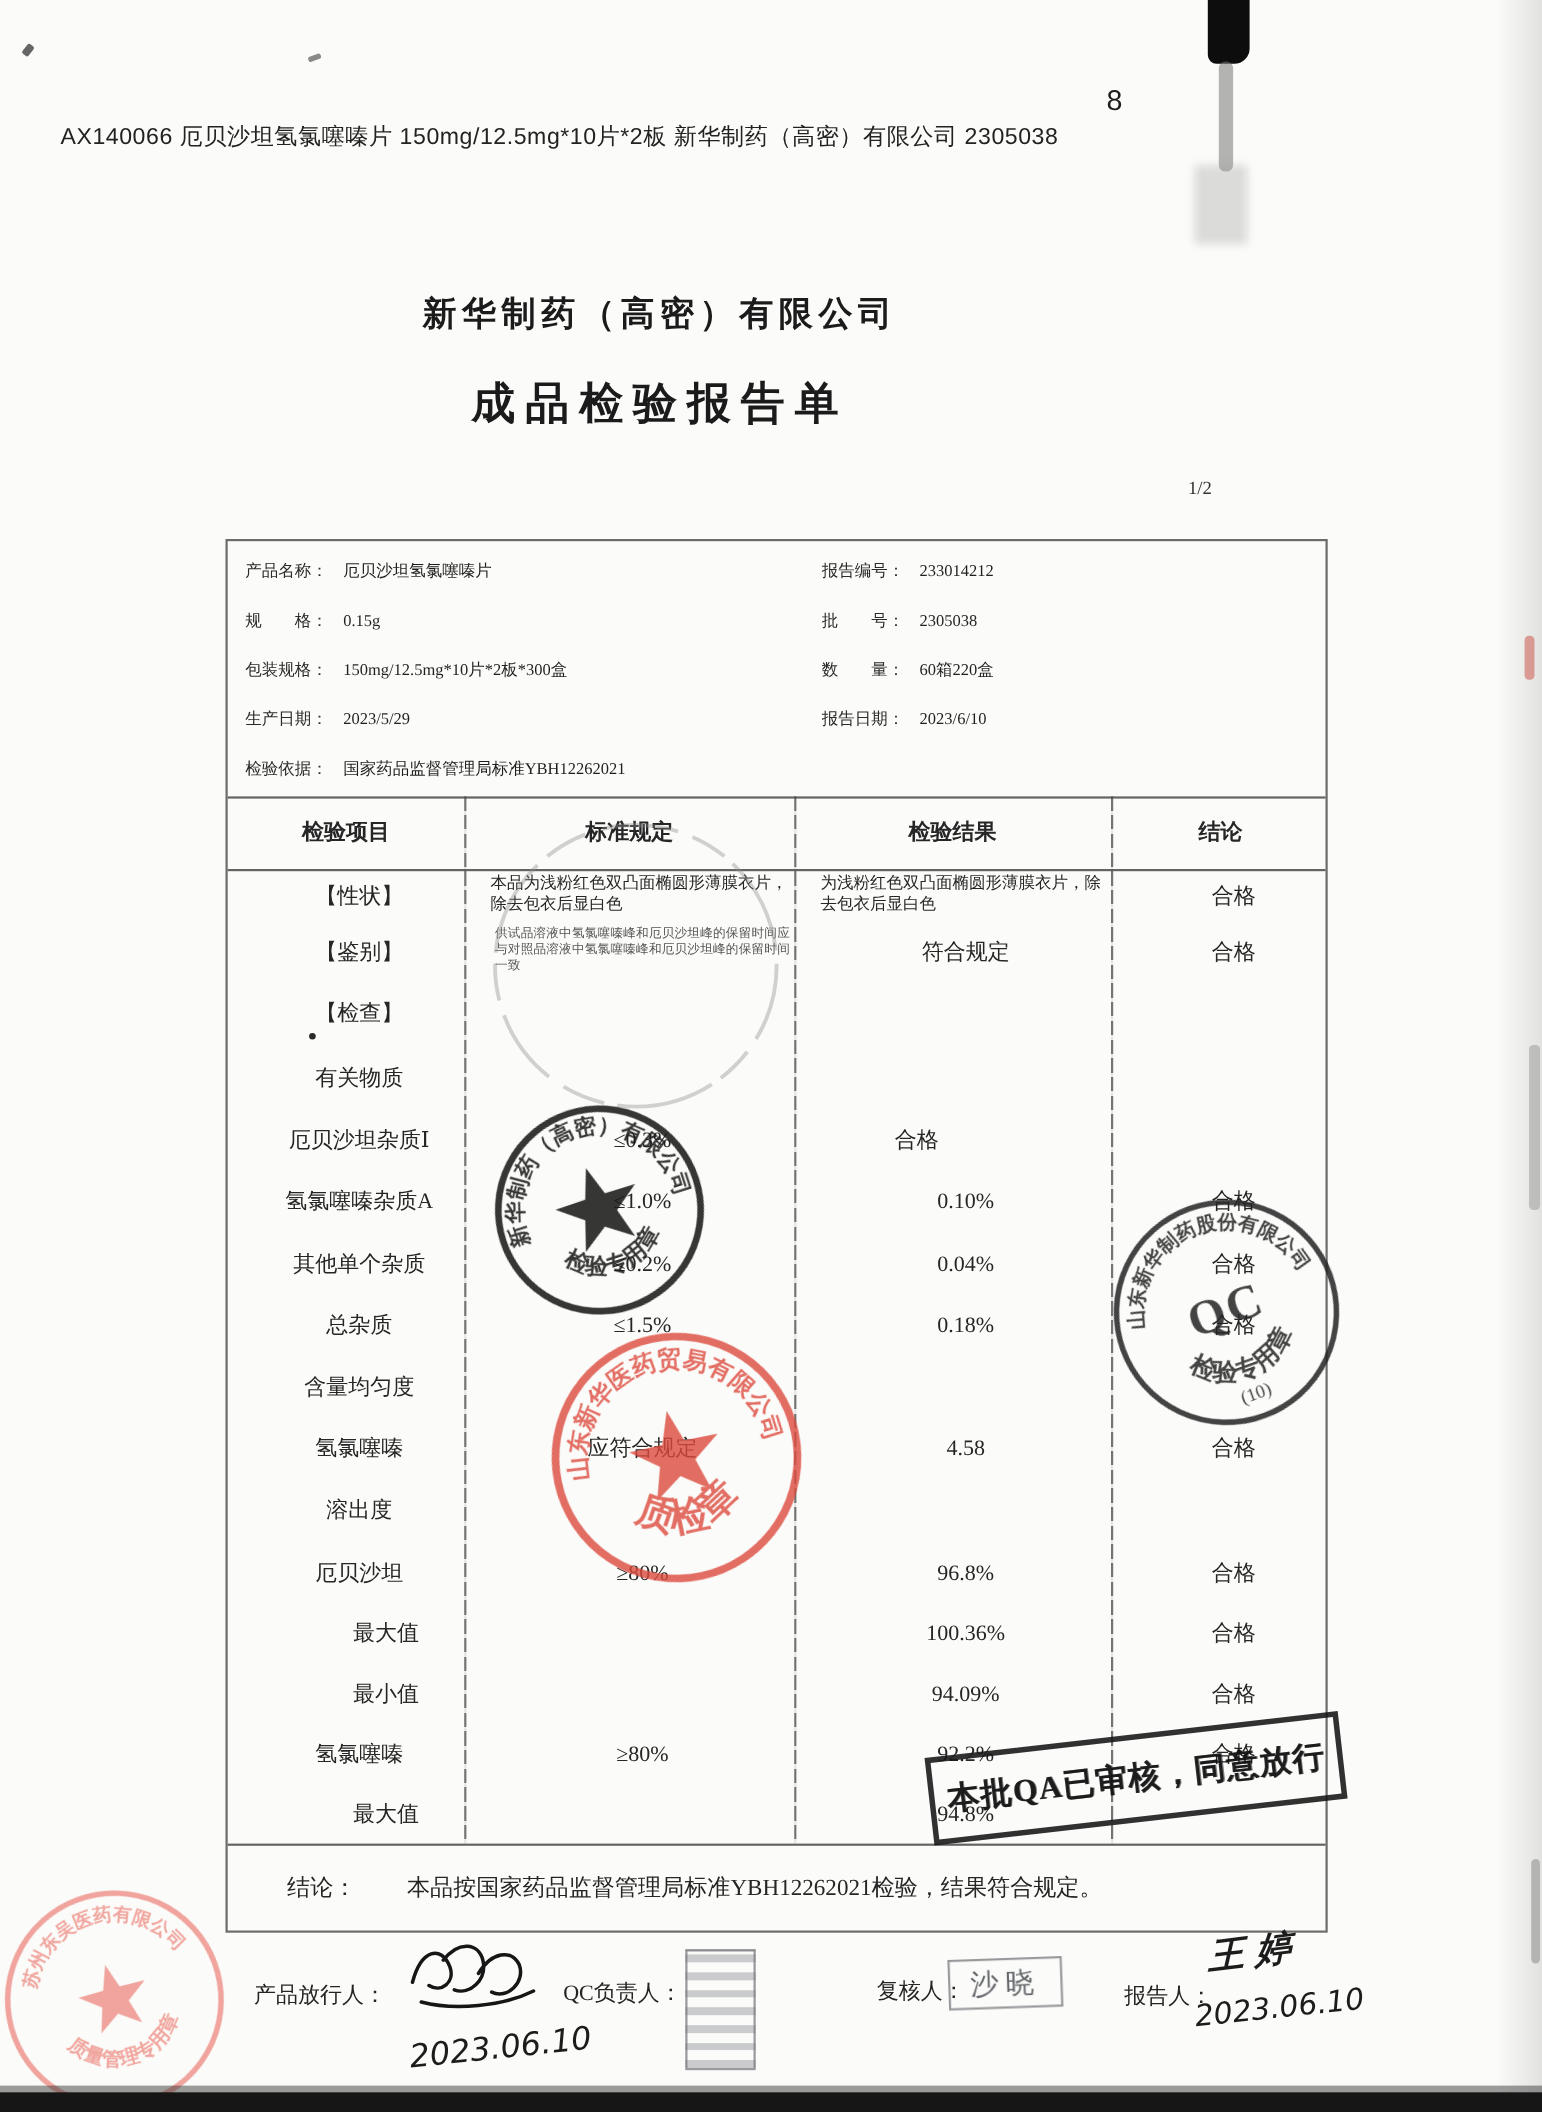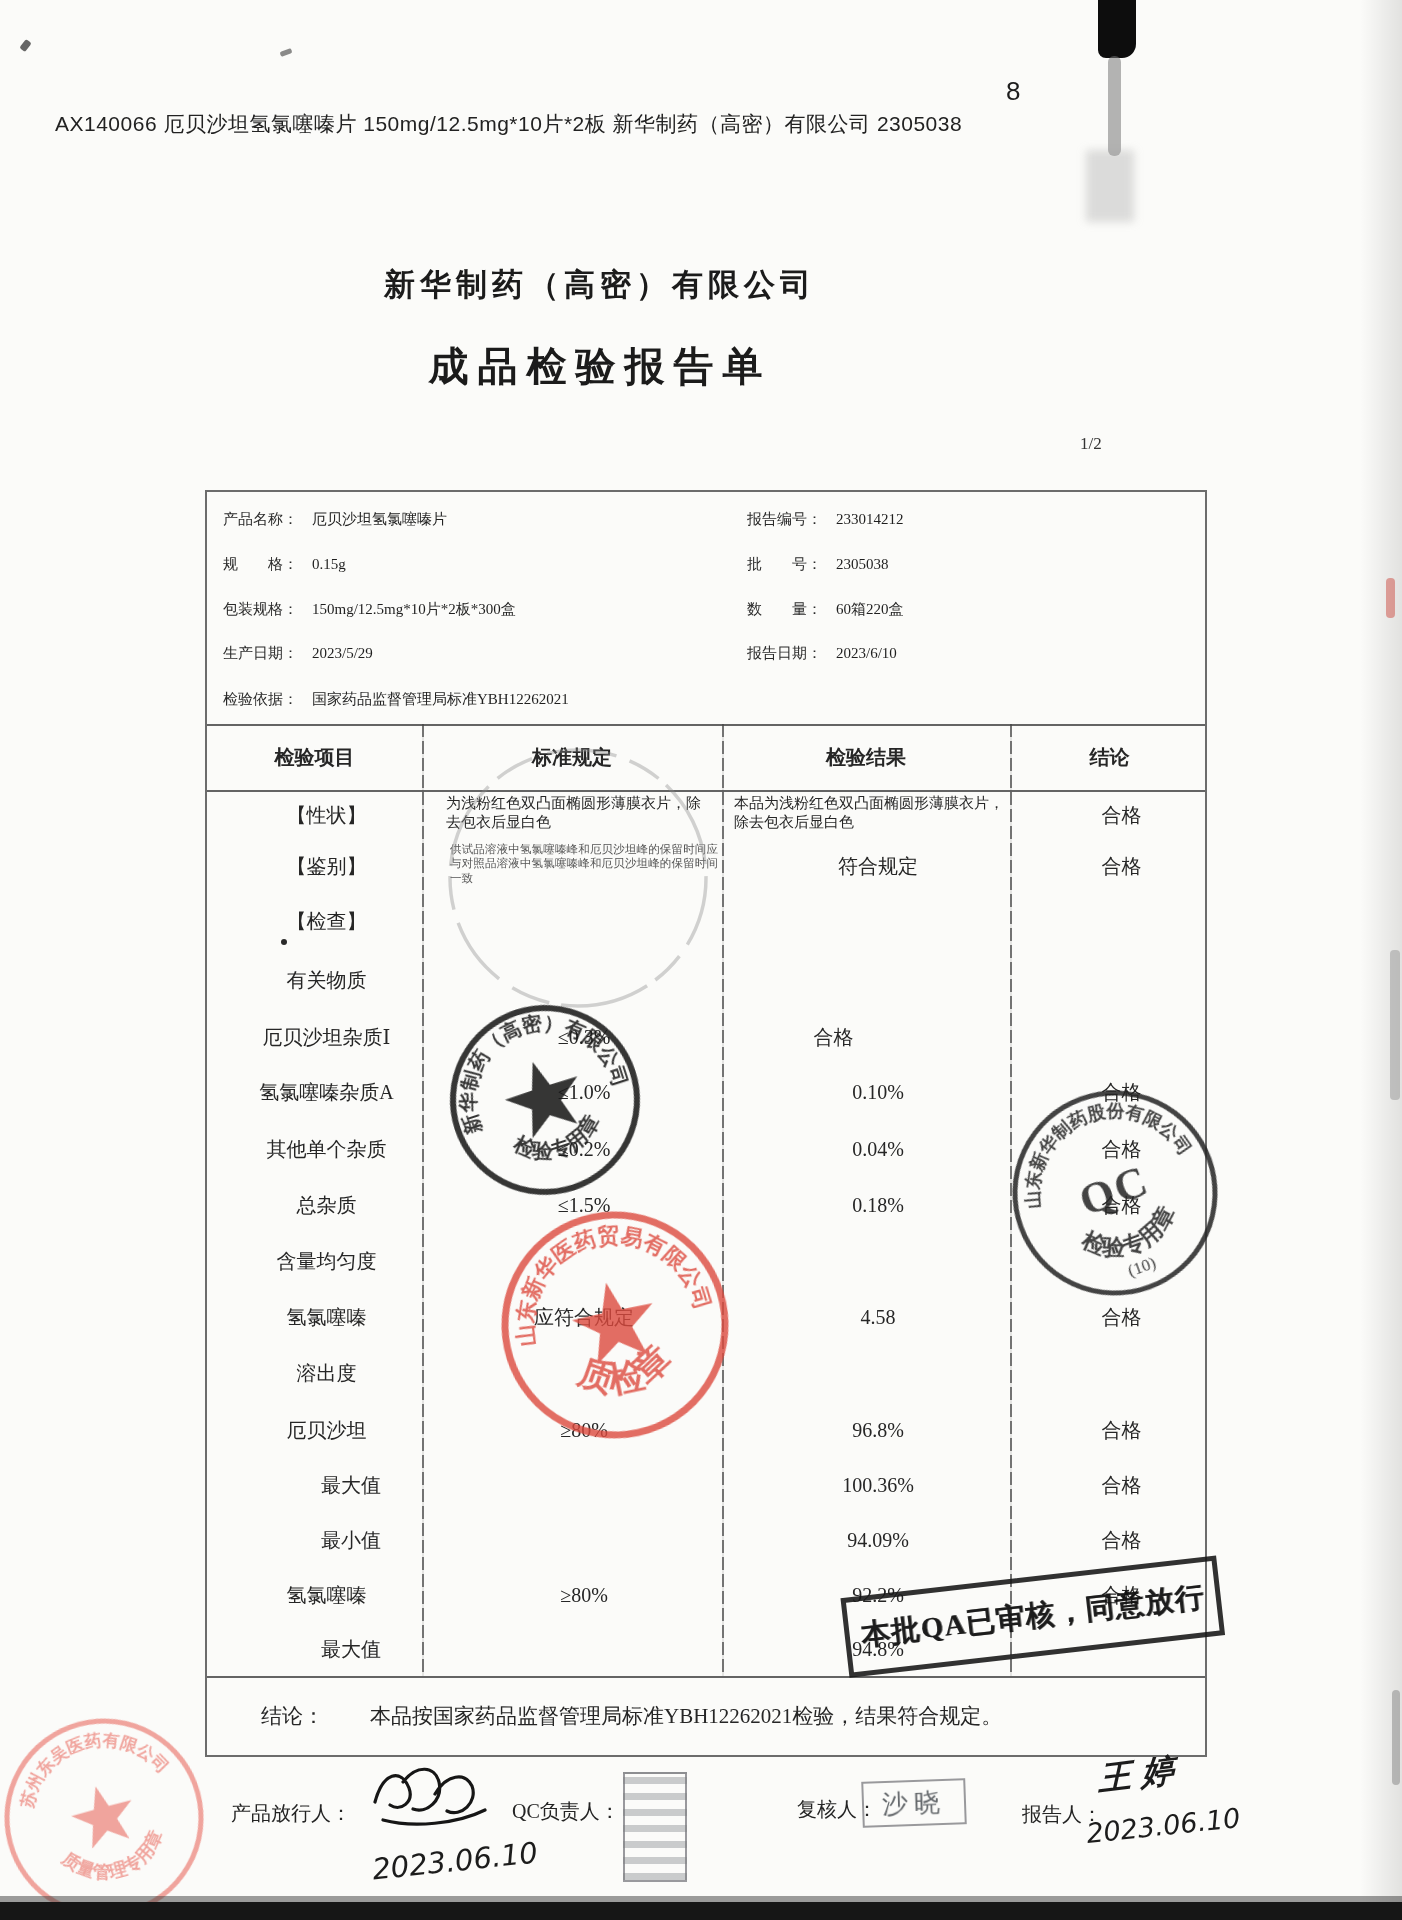--- a/index.html
+++ b/index.html
@@ -126,22 +126,22 @@
     <div id="thead-row">
       <div class="tc c1">检验项目</div>
       <div class="tc c2">标准规定</div>
       <div class="tc c3">检验结果</div>
       <div class="tc c4">结论</div>
     </div>
 
     <div id="rows-region">
       <div class="trow" style="height:50px">
         <div class="tc c1">【性状】</div>
+        <div class="tc c2 smalltxt">本品为浅粉红色双凸面椭圆形薄膜衣片，除去包衣后显白色</div>
         <div class="tc c3 smalltxt">为浅粉红色双凸面椭圆形薄膜衣片，除去包衣后显白色</div>
-        <div class="tc c2 smalltxt">本品为浅粉红色双凸面椭圆形薄膜衣片，除去包衣后显白色</div>
         <div class="tc c4">合格</div>
       </div>
       <div class="trow" style="height:52px">
         <div class="tc c1">【鉴别】</div>
         <div class="tc c2 tinytxt">供试品溶液中氢氯噻嗪峰和厄贝沙坦峰的保留时间应与对照品溶液中氢氯噻嗪峰和厄贝沙坦峰的保留时间一致</div>
         <div class="tc c3">符合规定</div>
         <div class="tc c4">合格</div>
       </div>
       <div class="trow" style="height:58px">
         <div class="tc c1">【检查】</div>

